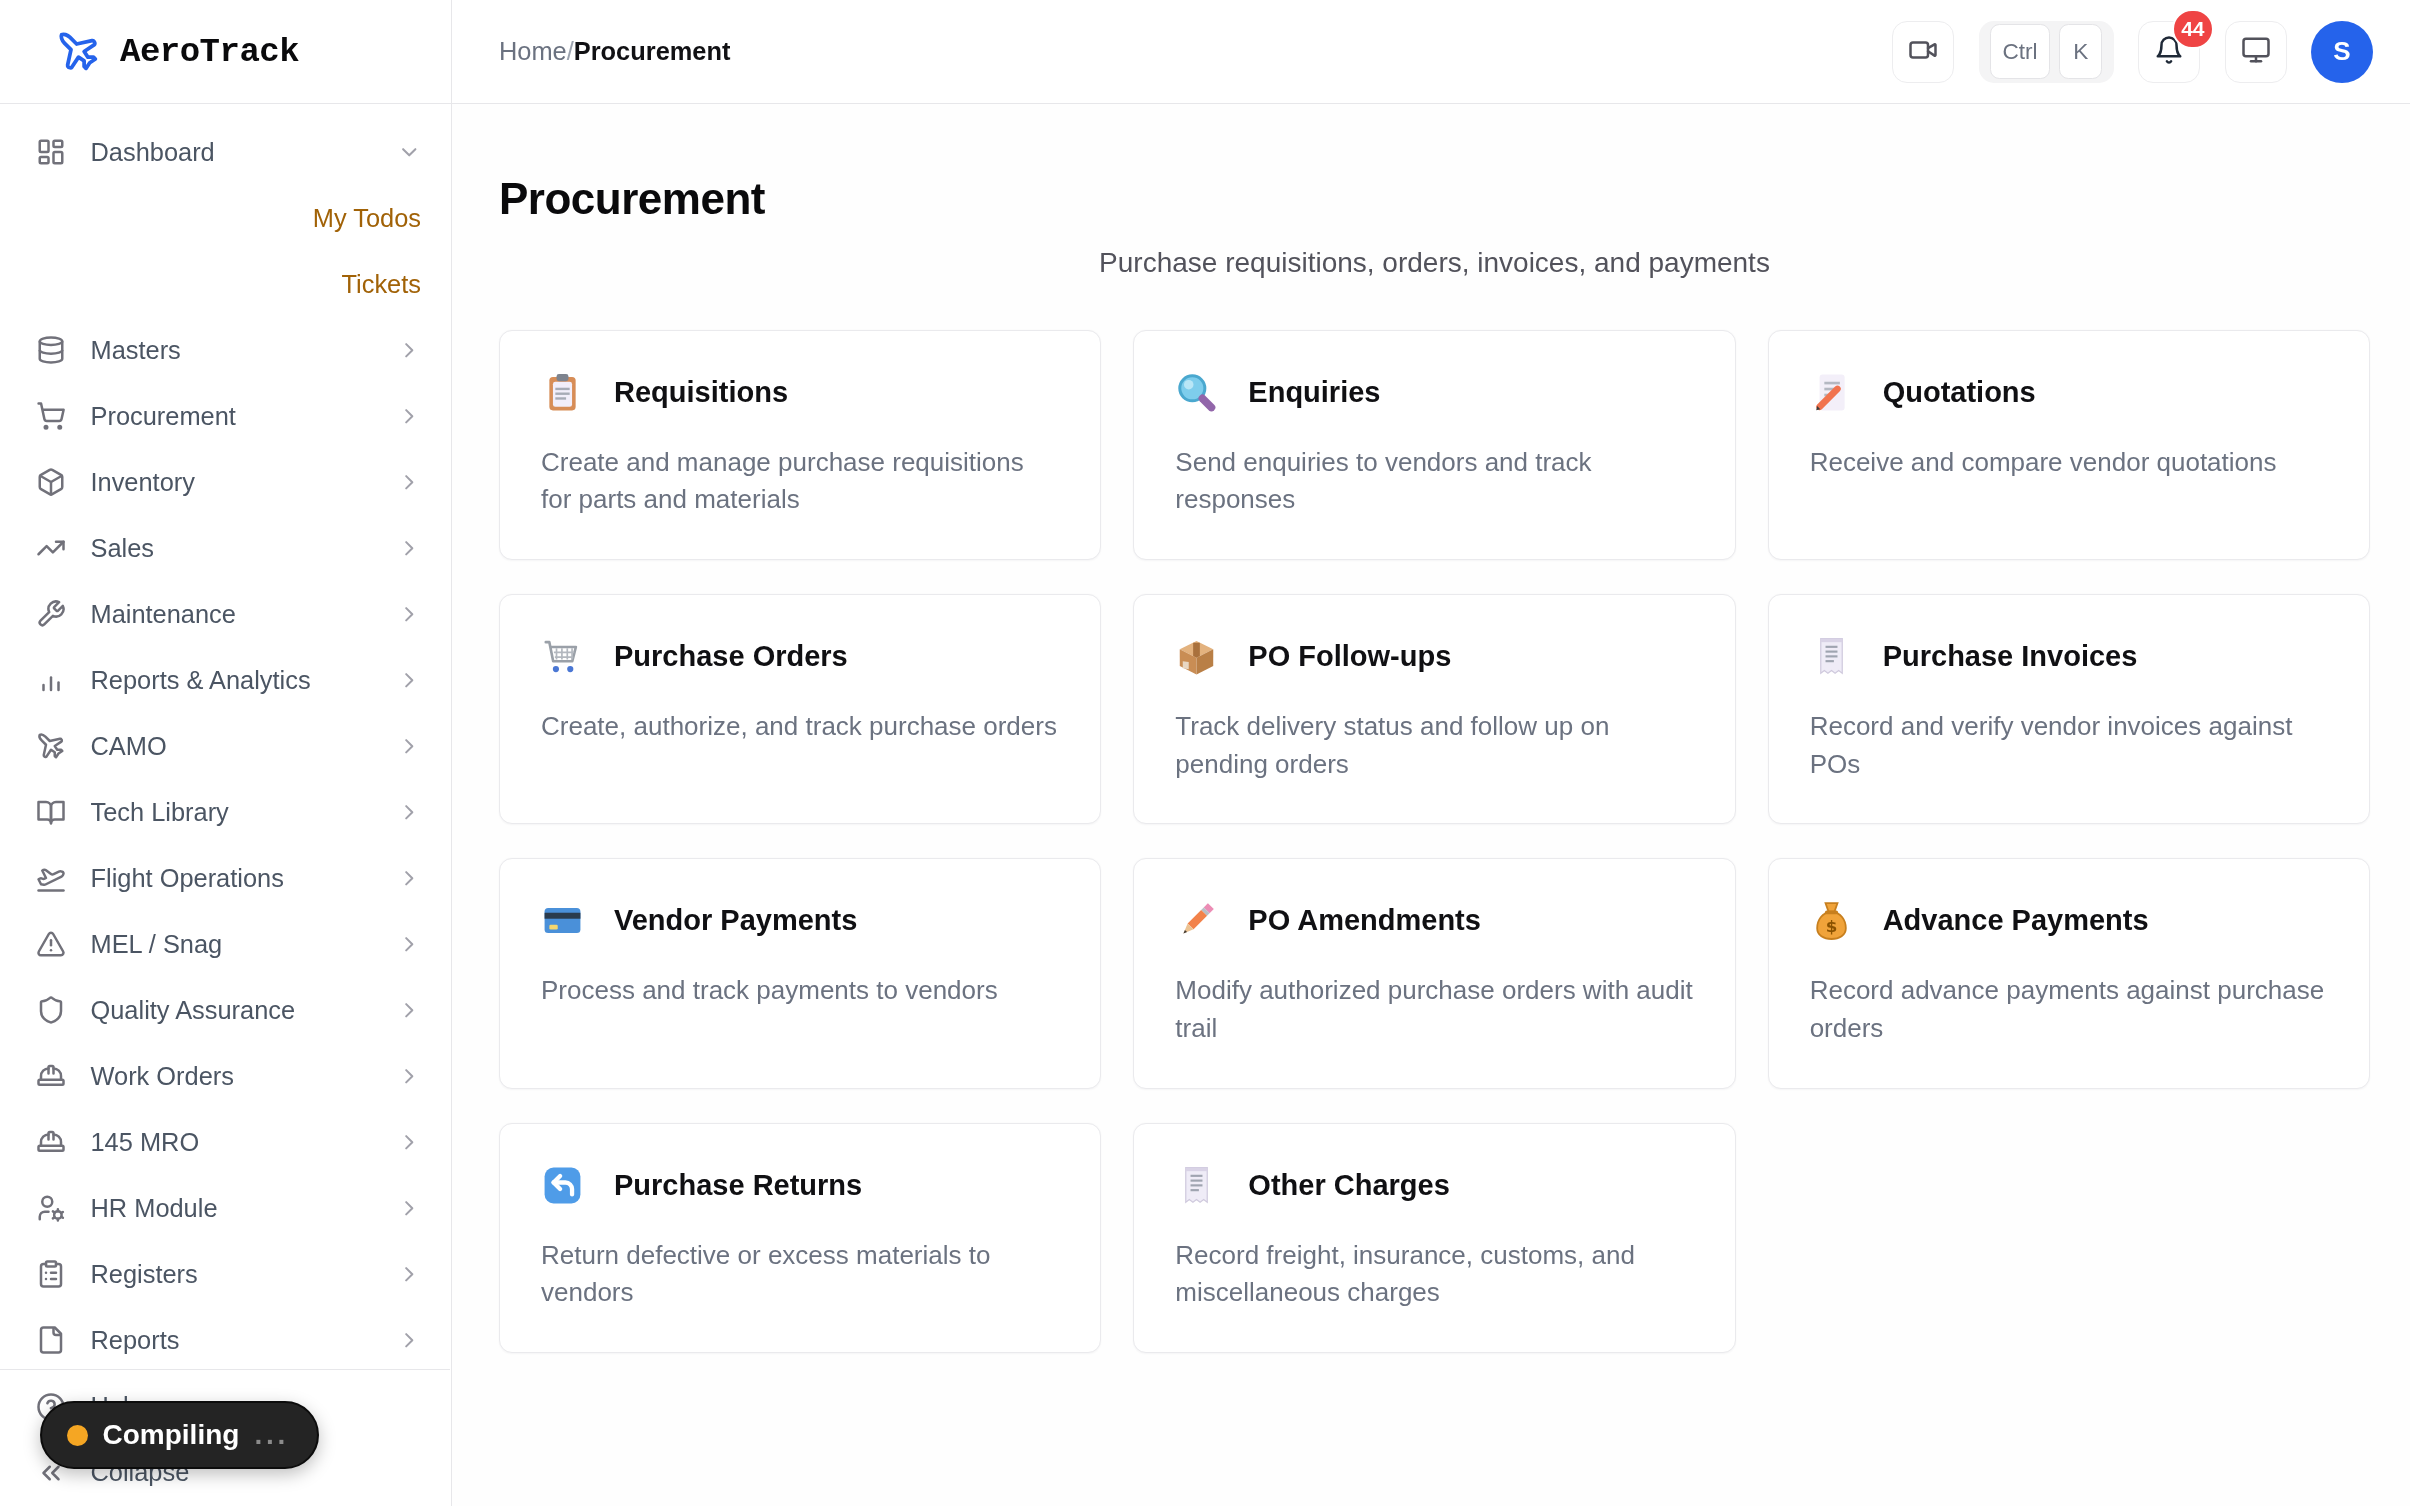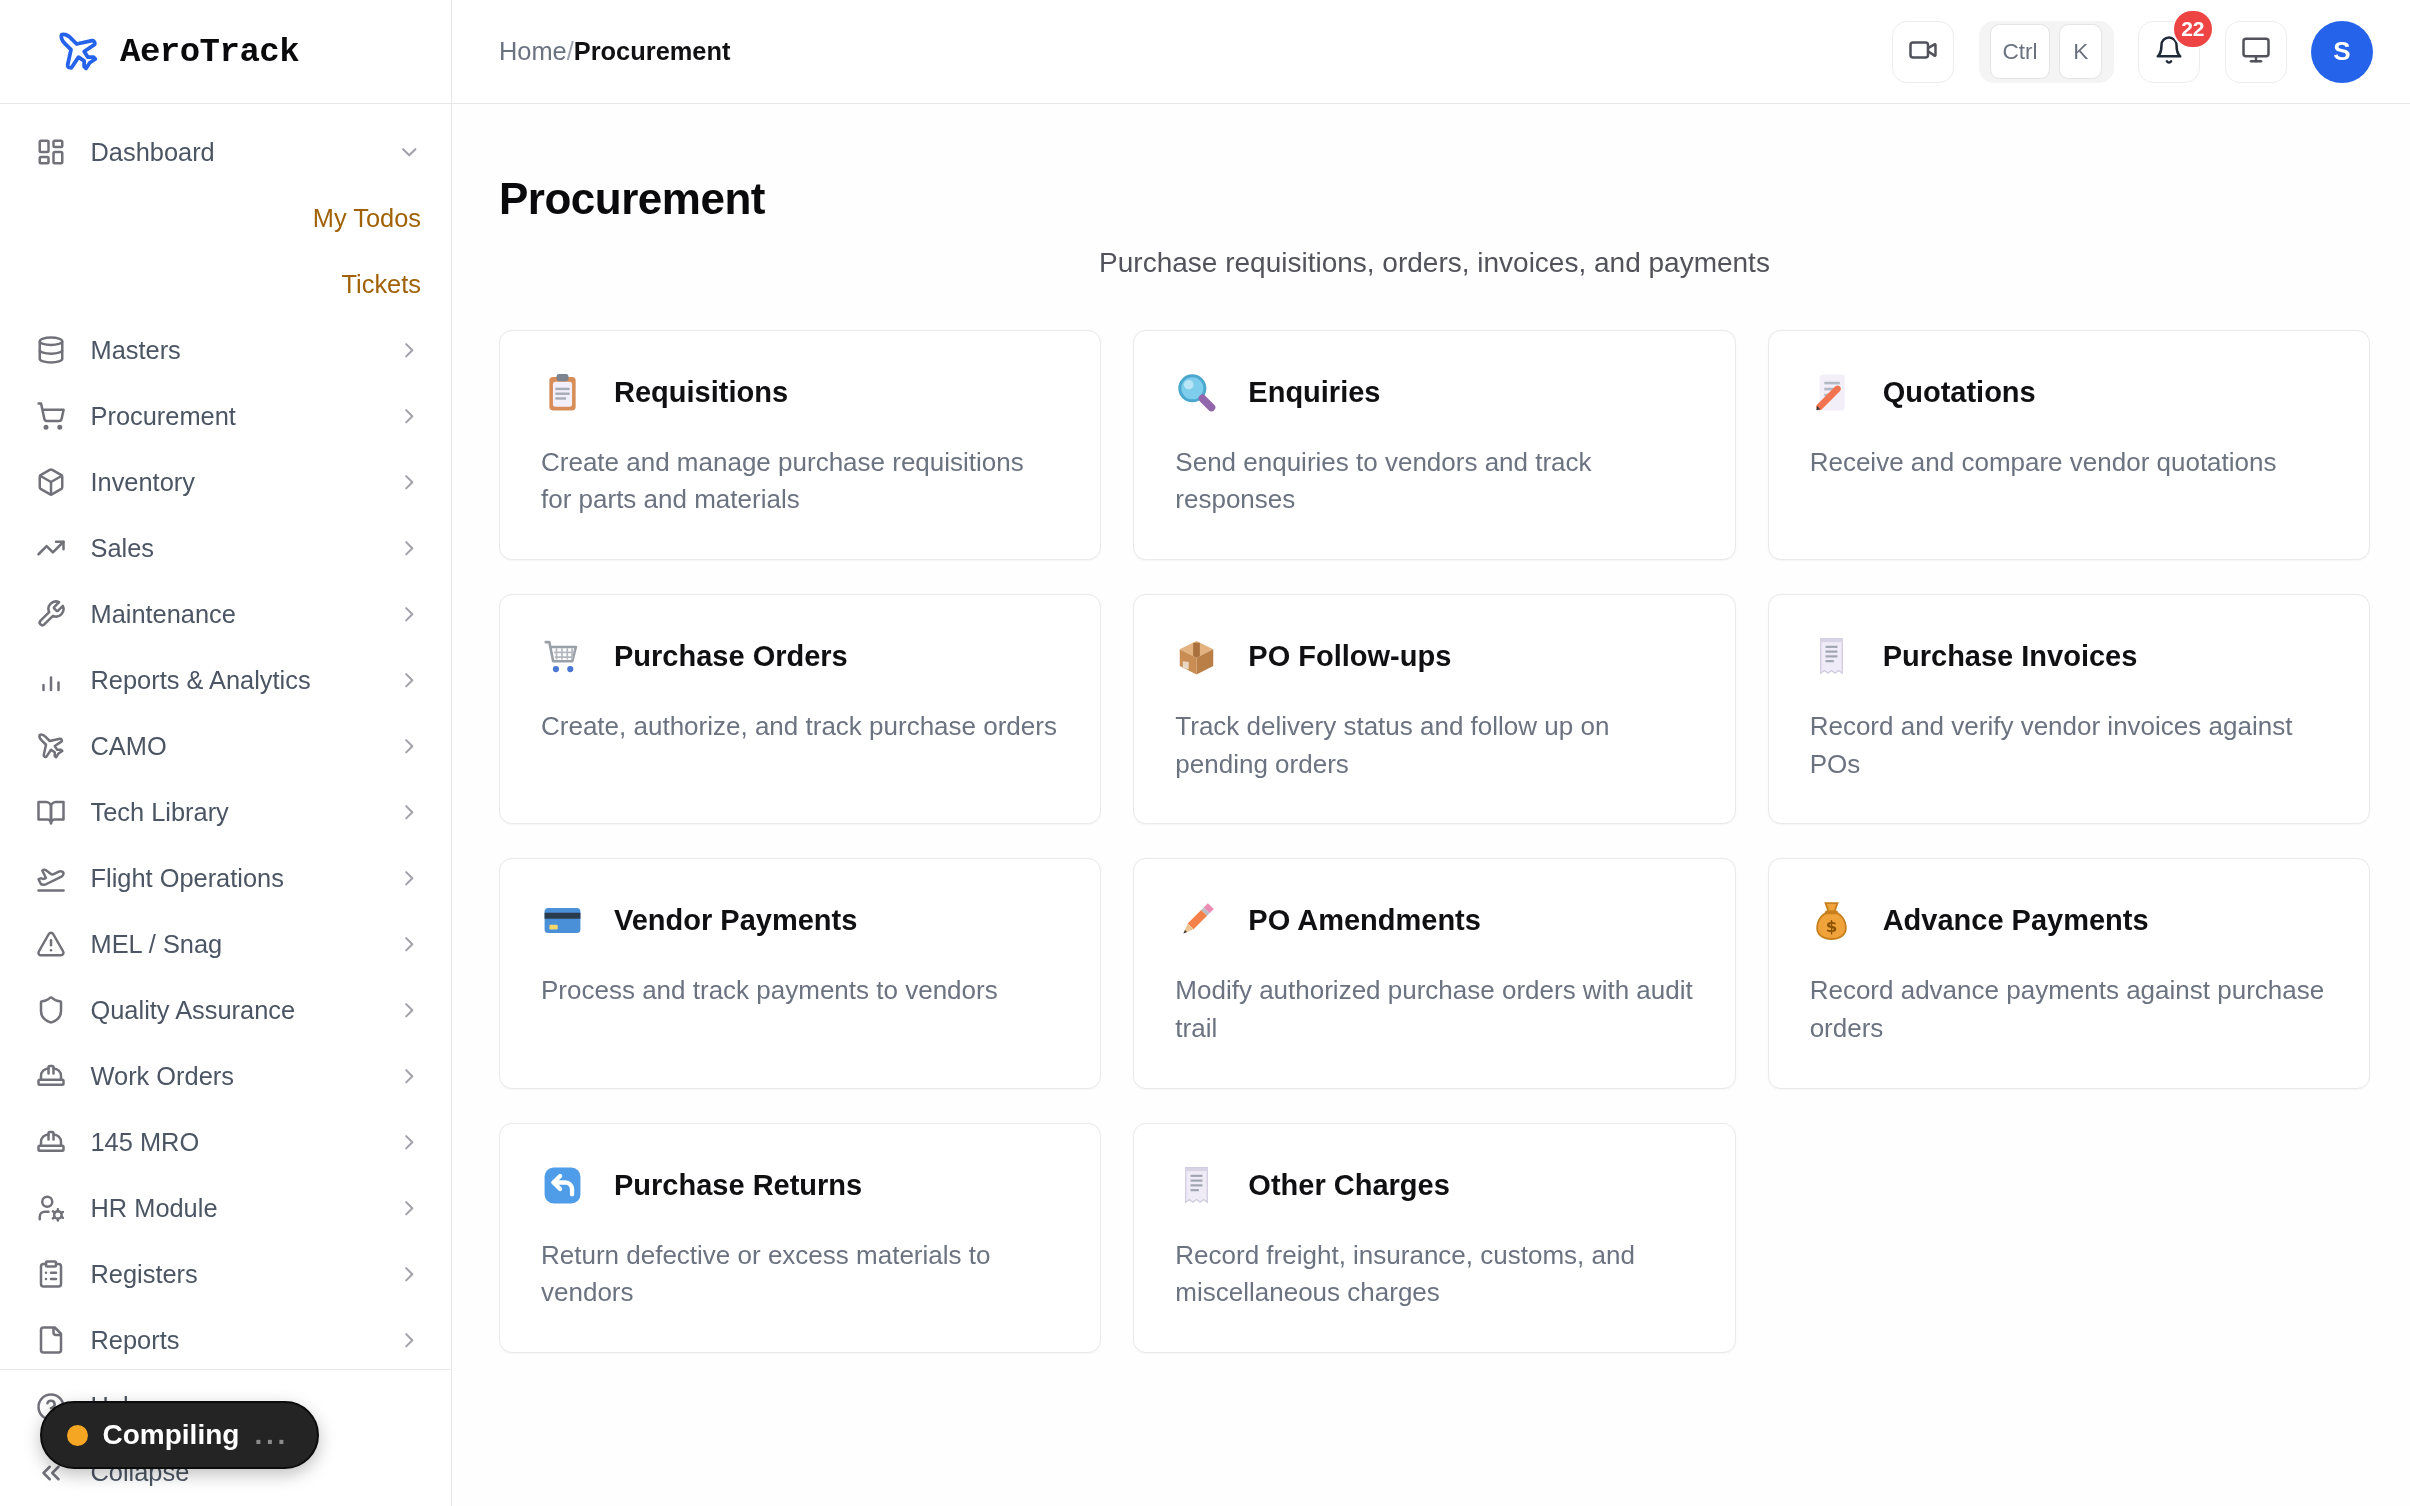--- a/index.html
+++ b/index.html
@@ -474,21 +474,21 @@
               </svg></span>
         </div>
         <div class="kbd-group">
           <span class="key">Ctrl</span>
           <span class="key">K</span>
         </div>
         <div class="icon-btn bell">
           <span><svg viewBox="0 0 24 24" width="30" height="30">
                 <use href="#i-bell"></use>
               </svg></span>
-          <span class="badge">22</span>
+          <span class="badge">44</span>
         </div>
         <div class="icon-btn">
           <span><svg viewBox="0 0 24 24" width="30" height="30">
                 <use href="#i-monitor"></use>
               </svg></span>
         </div>
         <div class="avatar">S</div>
       </div>
     </header>
 

